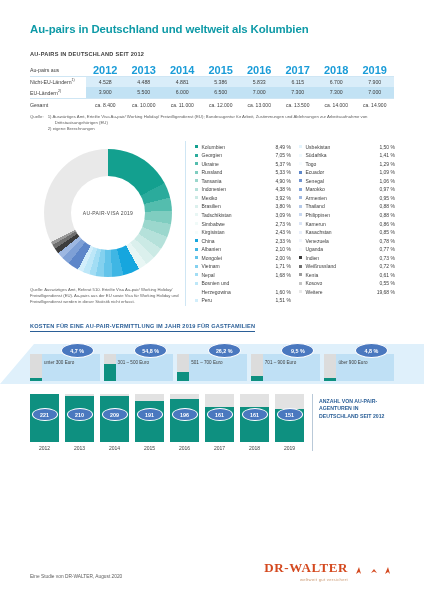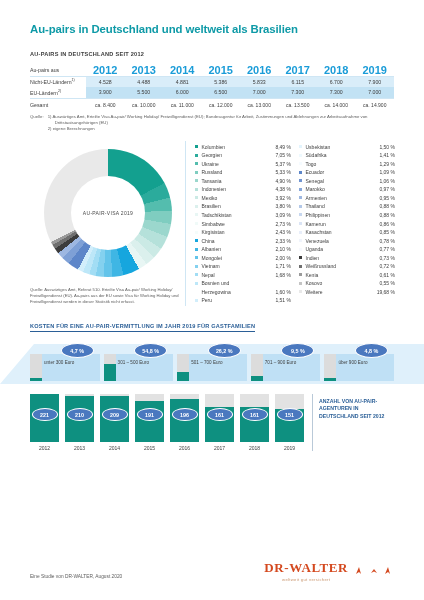--- a/index.html
+++ b/index.html
@@ -188,36 +188,36 @@
     color: #2b5f97; line-height: 7.4px; padding-top: 4px;
   }
 
   
   .footer {
     position: absolute; left: 30px; right: 30px; bottom: 18px;
     display: flex; align-items: flex-end; justify-content: space-between;
   }
   .footer-note { font-size: 4.8px; color: #5d5d5d; padding-bottom: 3px; }
   .logo-wrap { display: flex; align-items: center; gap: 6px; }
-  .logo-txt { text-align: center; }
+  .logo-txt { text-align: right; }
   .logo-name {
     font-family: "Liberation Serif", serif;
     font-size: 13px; font-weight: bold; color: #d4491f;
     letter-spacing: 0.6px;
   }
   .logo-tag { font-size: 4.2px; color: #c8956d; letter-spacing: 0.3px; margin-top: 1px; }
   .birds { display: flex; align-items: center; gap: 5px; }
 </style>
 </head>
 <body>
 
 <div class="page">
 
   <div class="title-block">
-    <div class="title-line">Au-pairs in Deutschland und weltweit als Brasilien</div>
+    <div class="title-line">Au-pairs in Deutschland und weltweit als Kolumbien</div>
   </div>
 
   <div class="section-head">AU-PAIRS IN DEUTSCHLAND SEIT 2012</div>
 
   <table class="tbl">
     <tbody id="table-body">
         <tr class="hdrrow">
           <td class="rowlabel">Au-pairs aus</td>
           <td class="yr">2012</td>
           <td class="yr">2013</td>

